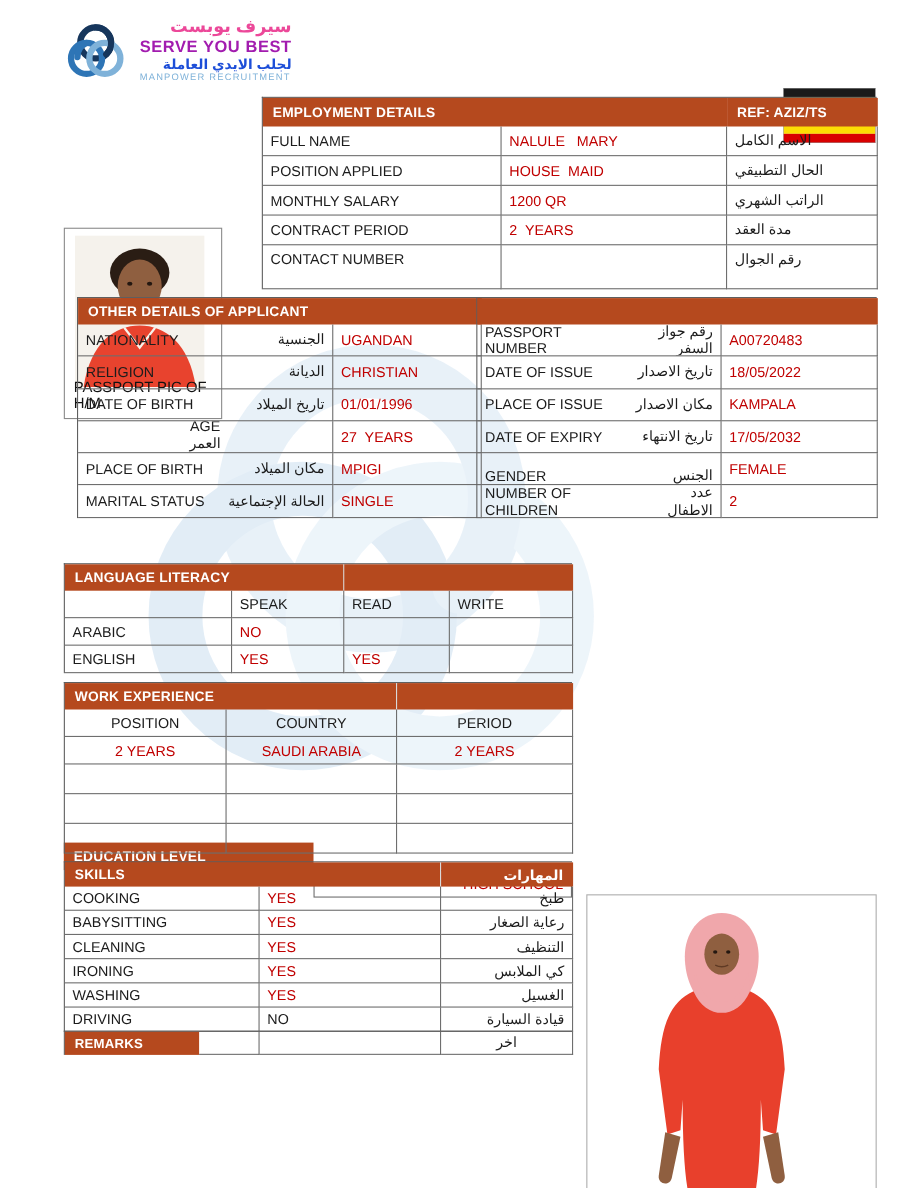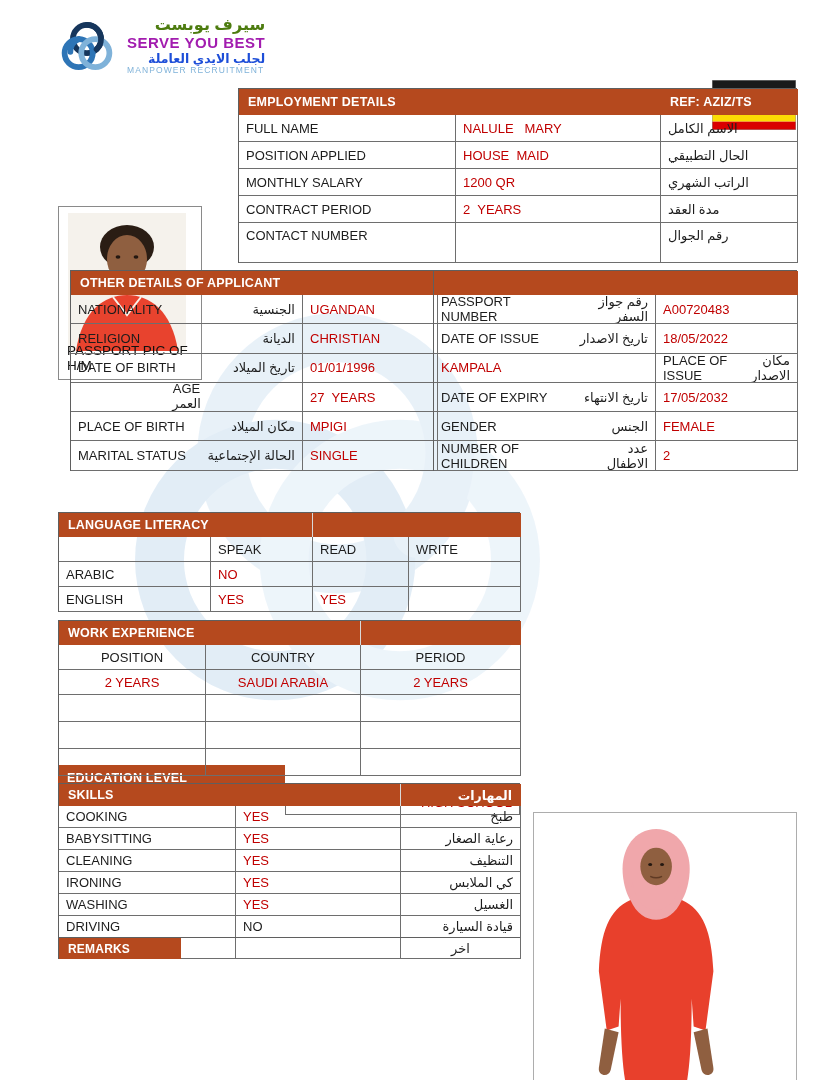--- a/index.html
+++ b/index.html
@@ -21,21 +21,21 @@
   .c { font-size:13px; color:#1c1c1c; display:flex; align-items:center; padding:0 7px;
        border-right:1px solid #6e6e6e; border-bottom:1px solid #6e6e6e; white-space:pre-wrap; overflow:hidden; }
   .red { color:#C00000; }
   .blk { color:#1c1c1c; }
   .ar { direction:rtl; justify-content:flex-start; }
   .right { justify-content:flex-end; }
   .center { justify-content:center; }
   .top { align-items:flex-start; padding-top:5px; }
   
   #logo-text div { line-height:1.15; }
-  .logo-ar-title { color:#4d7c0f; font-size:16px; font-weight:700; direction:rtl; }
+  .logo-ar-title { color:#ec4899; font-size:16px; font-weight:700; direction:rtl; }
   .logo-en-title { color:#a21caf; font-size:15px; font-weight:700; letter-spacing:0.5px; }
   .logo-ar-sub   { color:#1d4ed8; font-size:12.5px; font-weight:700; direction:rtl; }
   .logo-en-sub   { color:#7fb2d9; font-size:8.5px; font-weight:400; letter-spacing:1.1px; }
   
   .photo-frame { border:1px solid #8a8a8a; background:#fff; }
   #passport-caption { font-size:13.5px; color:#111; }
 </style>
 </head>
 <body>
 
@@ -176,33 +176,33 @@
       <span class="ar">رقم جواز السفر</span>
     </div>
     <div class="c red">A00720483</div>
 
     <div class="c" style="justify-content:space-between;">
       <span>DATE OF ISSUE</span>
       <span class="ar">تاريخ الاصدار</span>
     </div>
     <div class="c red">18/05/2022</div>
 
-    <div class="c red">KAMPALA</div>
     <div class="c" style="justify-content:space-between;">
       <span>PLACE OF ISSUE</span>
       <span class="ar">مكان الاصدار</span>
     </div>
+    <div class="c red">KAMPALA</div>
 
     <div class="c" style="justify-content:space-between;">
       <span>DATE OF EXPIRY</span>
       <span class="ar">تاريخ الانتهاء</span>
     </div>
     <div class="c red">17/05/2032</div>
 
-    <div class="c" style="justify-content:space-between;">
+    <div class="c" style="justify-content:space-between;align-items:flex-end;">
       <span>GENDER</span>
       <span class="ar">الجنس</span>
     </div>
     <div class="c red">FEMALE</div>
 
     <div class="c" style="justify-content:space-between;">
       <span>NUMBER OF CHILDREN</span>
       <span class="ar">عدد الاطفال</span>
     </div>
     <div class="c red">2</div>

